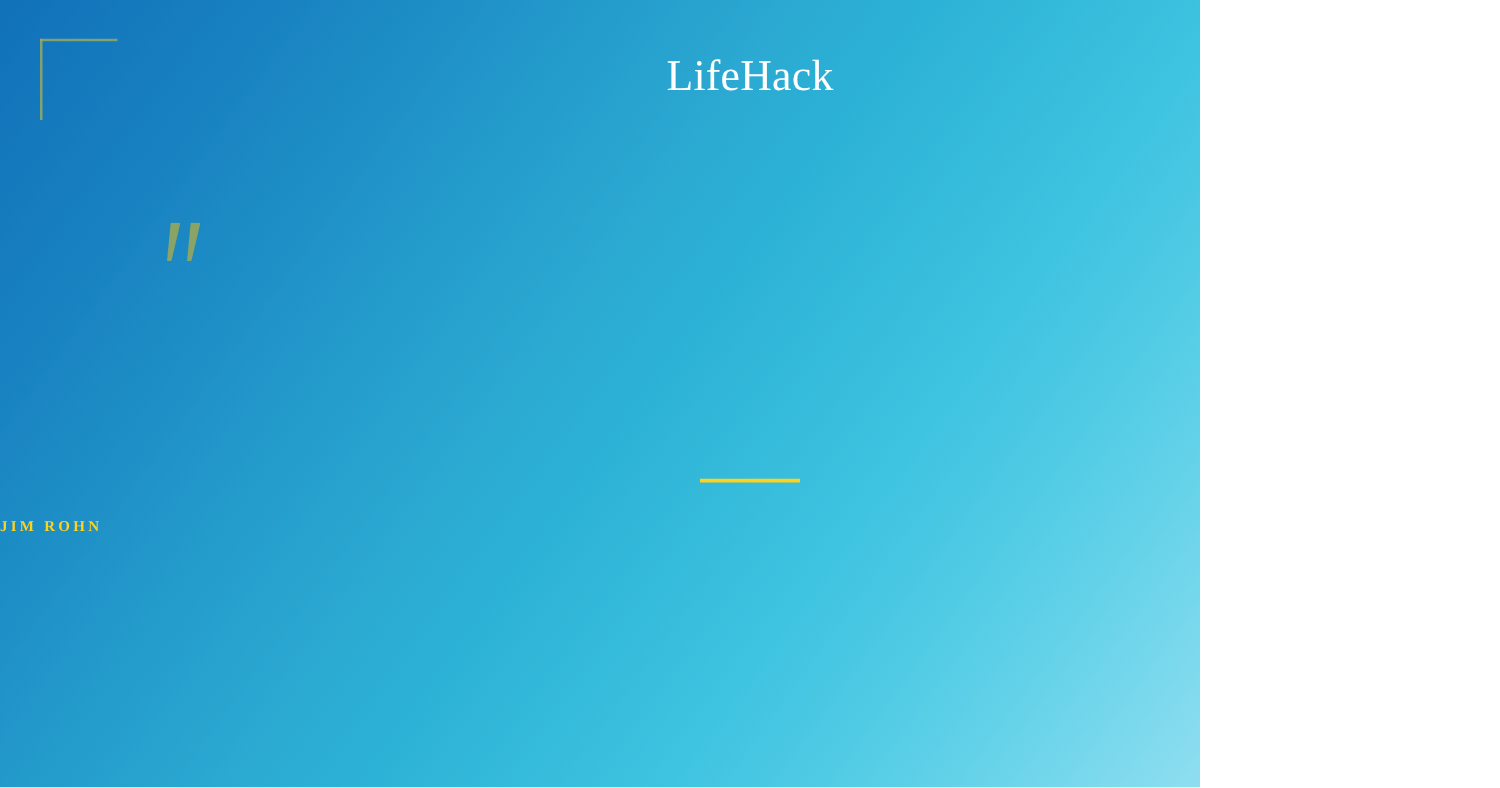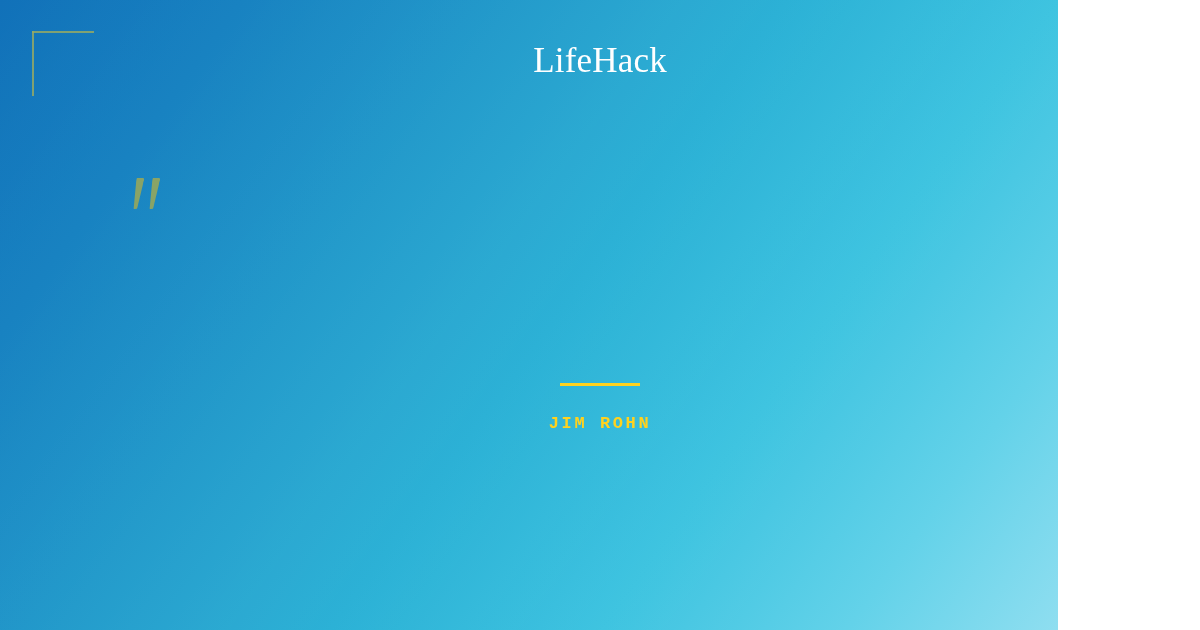--- a/index.html
+++ b/index.html
@@ -8,21 +8,21 @@
   }
   body {
     width: 1200px;
     height: 630px;
     overflow: hidden;
     font-family: "Liberation Sans", sans-serif;
   }
 
   #card {
     position: relative;
-    width: 1058px;
+    width: 960px;
     height: 630px;
     background: linear-gradient(126deg,
                 #1171b9 0%,
                 #1480c0 16%,
                 #1b97c9 34%,
                 #23aed4 52%,
                 #3cc3e0 70%,
                 #63d2e9 86%,
                 #8fdef0 100%);
     overflow: hidden;
@@ -117,23 +117,23 @@
     height: 3px;
     background: #ffd21e;
   }
 
   
   #author {
     position: absolute;
     left: 0;
     top: 414px;
     width: 1200px;
-    text-align: center;
-    font-family: Liberation Mono, monospace;
-    font-size: 17px;
+    text-align: left;
+    font-family: Liberation Serif, serif;
+    font-size: 12px;
     font-weight: bold;
     letter-spacing: 2.6px;
     color: #ffd21e;
   }
 </style>
 </head>
 <body>
 
 <div id="card">
 

